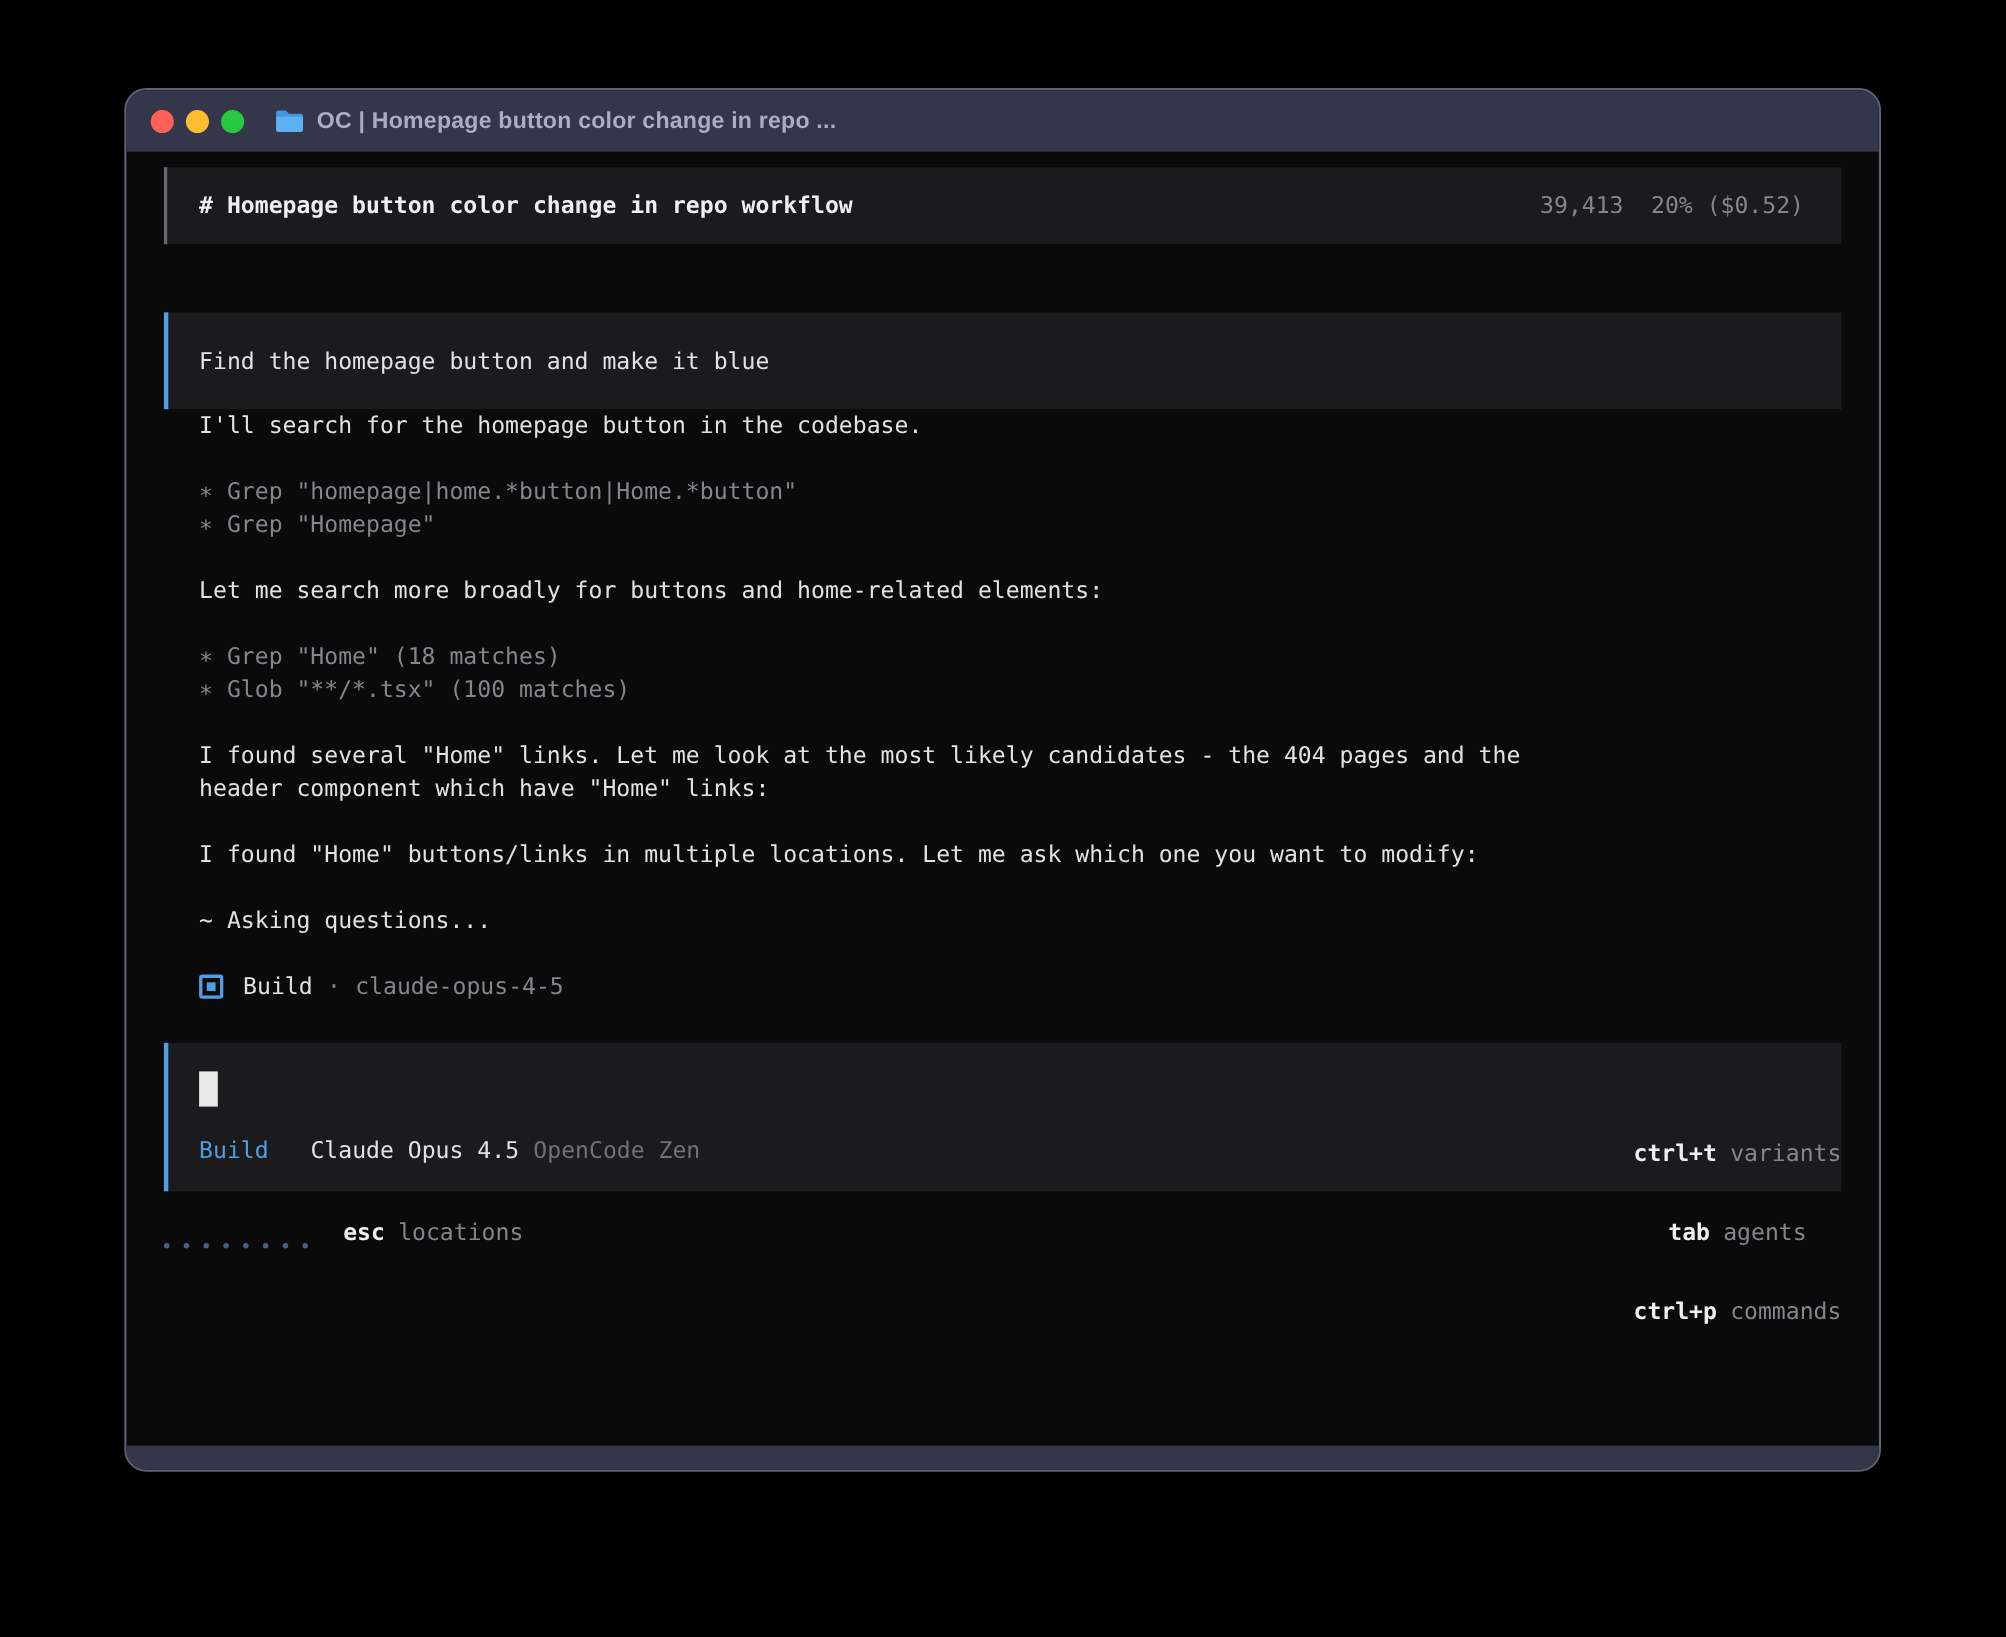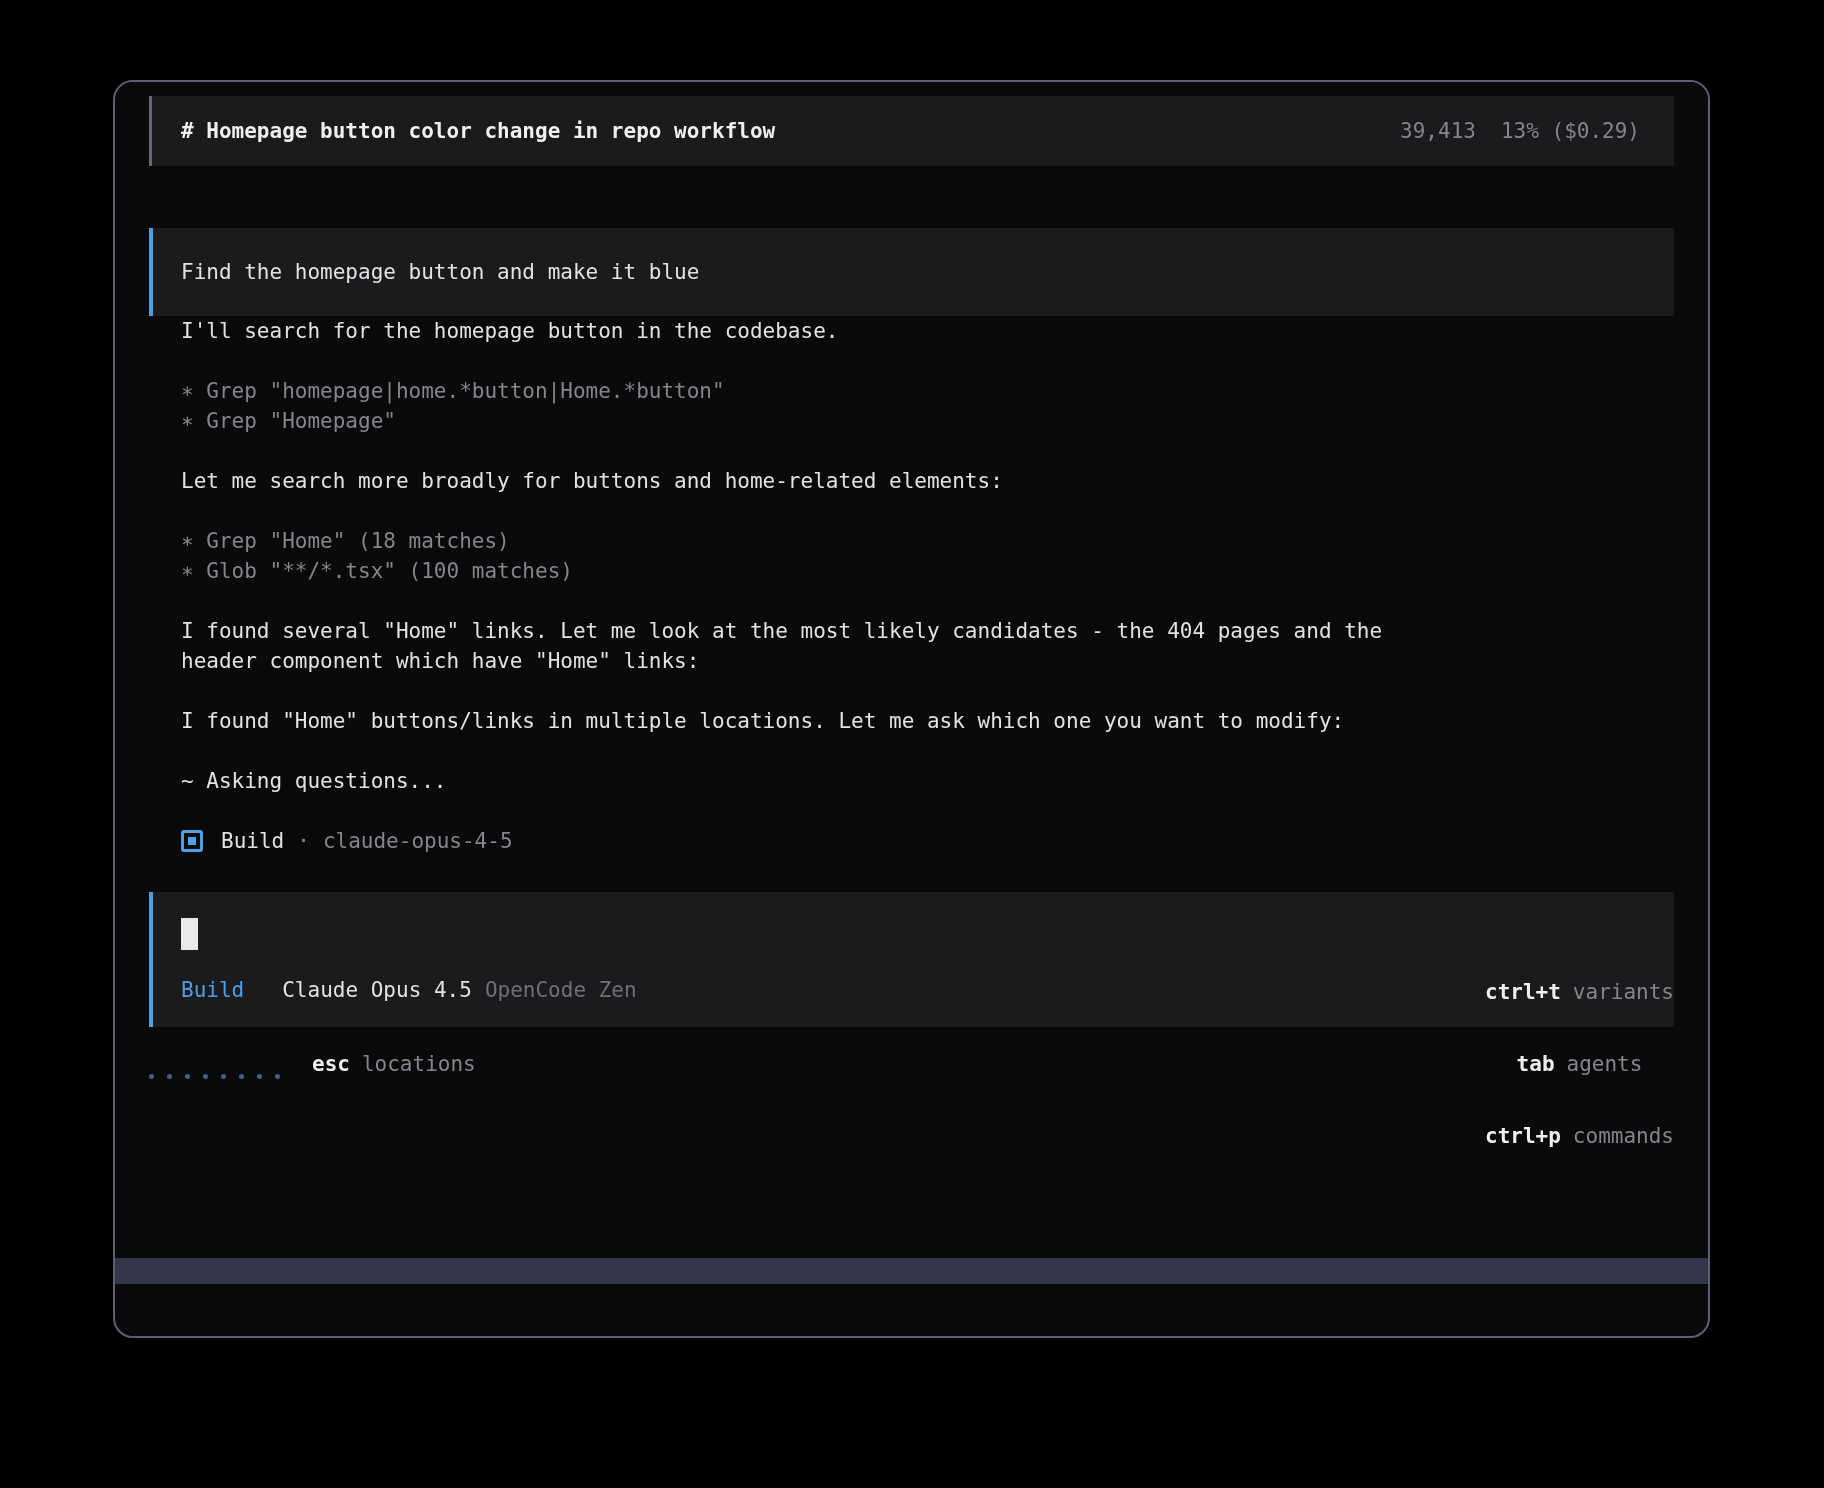--- a/index.html
+++ b/index.html
@@ -92,28 +92,42 @@
   .sb-right{display:flex; align-items:center; gap:42px;flex-direction:column;}
   .hint{display:flex; align-items:center;}
 
   .bottombar{height:26px; background:var(--chrome);}
 </style>
 </head>
 <body>
 
 <div class="window">
 
+  <div class="titlebar">
+    <div class="traffic">
+      <span class="light red"></span>
+      <span class="light yellow"></span>
+      <span class="light green"></span>
+    </div>
+    <span class="folder">
+      <svg width="26" height="22" viewBox="0 0 26 22">
+        <path d="M1 4 q0-2.5 2.5-2.5 h6.5 l2.6 2.8 h10.4 q2.5 0 2.5 2.5 v11.7 q0 2.5-2.5 2.5 h-19.5 q-2.5 0-2.5-2.5 z" fill="#3f97e0"></path>
+        <path d="M1 7 h24.5 v11.5 q0 2.5-2.5 2.5 h-19.5 q-2.5 0-2.5-2.5 z" fill="#5db0f2"></path>
+      </svg>
+    </span>
+    <span class="win-title">OC | Homepage button color change in repo ...</span>
+  </div>
 
   <div class="terminal">
 
     <div class="hblock">
       <span class="htitle"># Homepage button color change in repo workflow</span>
       <span class="hstats">
         <span>39,413</span>
-        <span>13% ($0.29)</span>
+        <span>20% ($0.52)</span>
       </span>
     </div>
 
     <div class="ublock">
       <span>Find the homepage button and make it blue</span>
     </div>
 
     <div class="chat">
       <div class="blk">
           <p class="w">I'll search for the homepage button in the codebase.</p>

